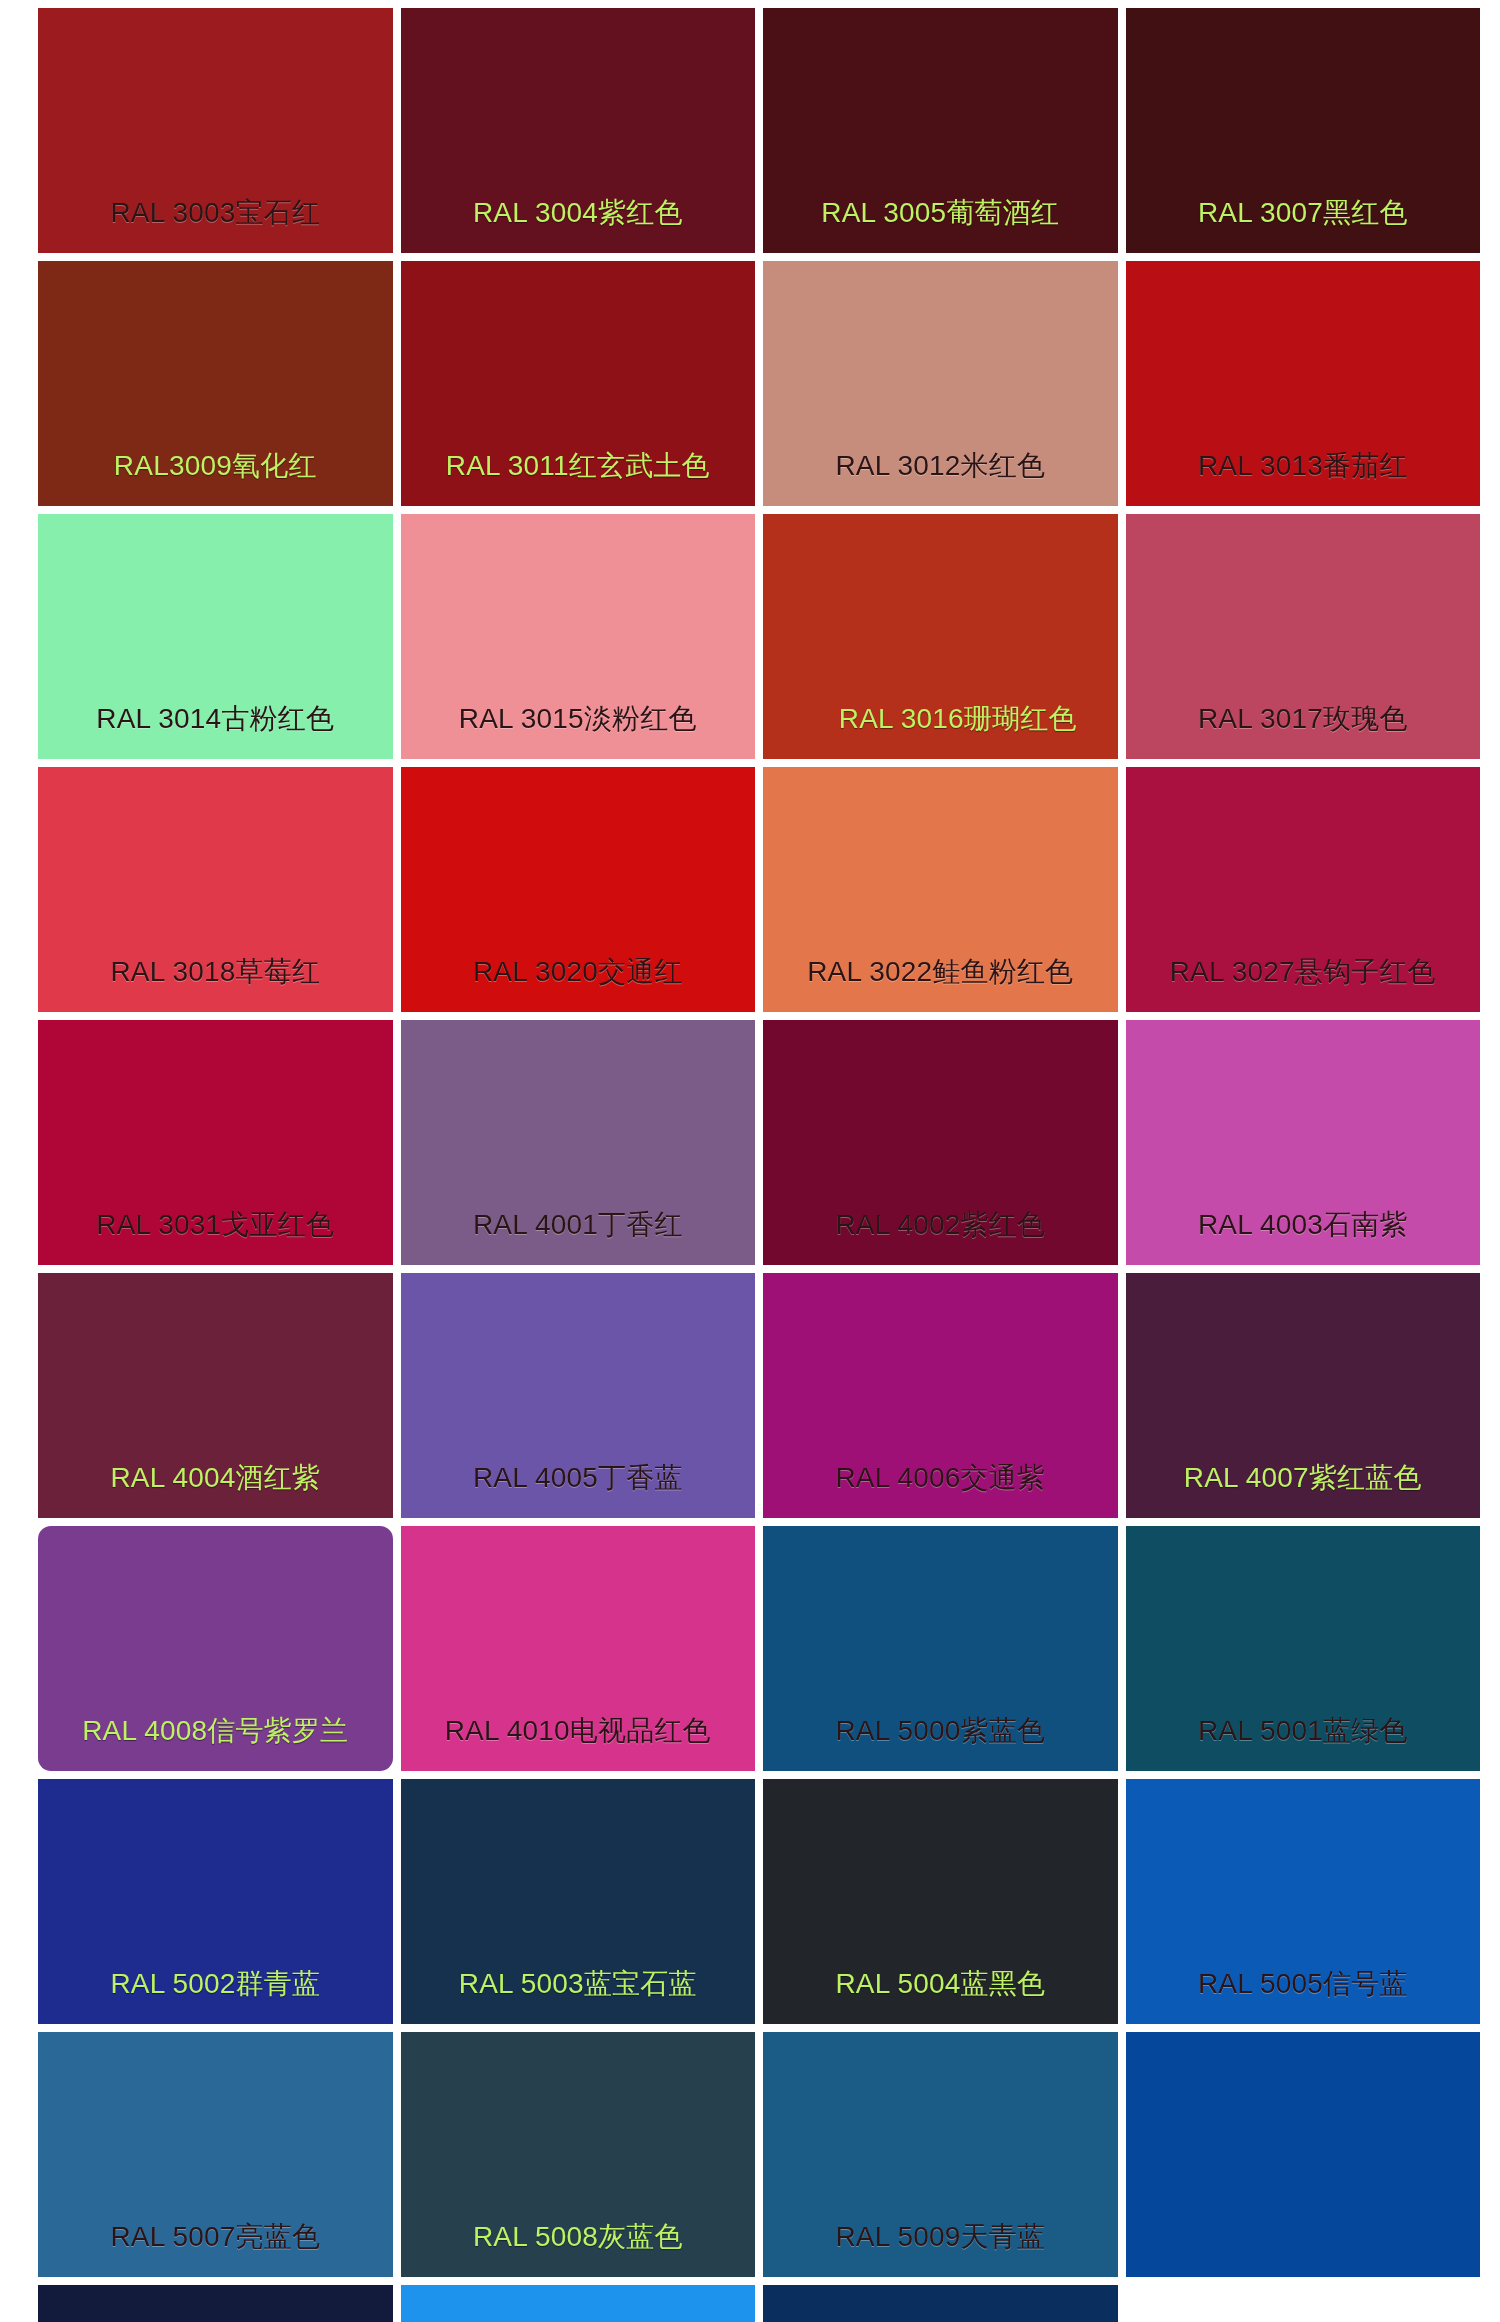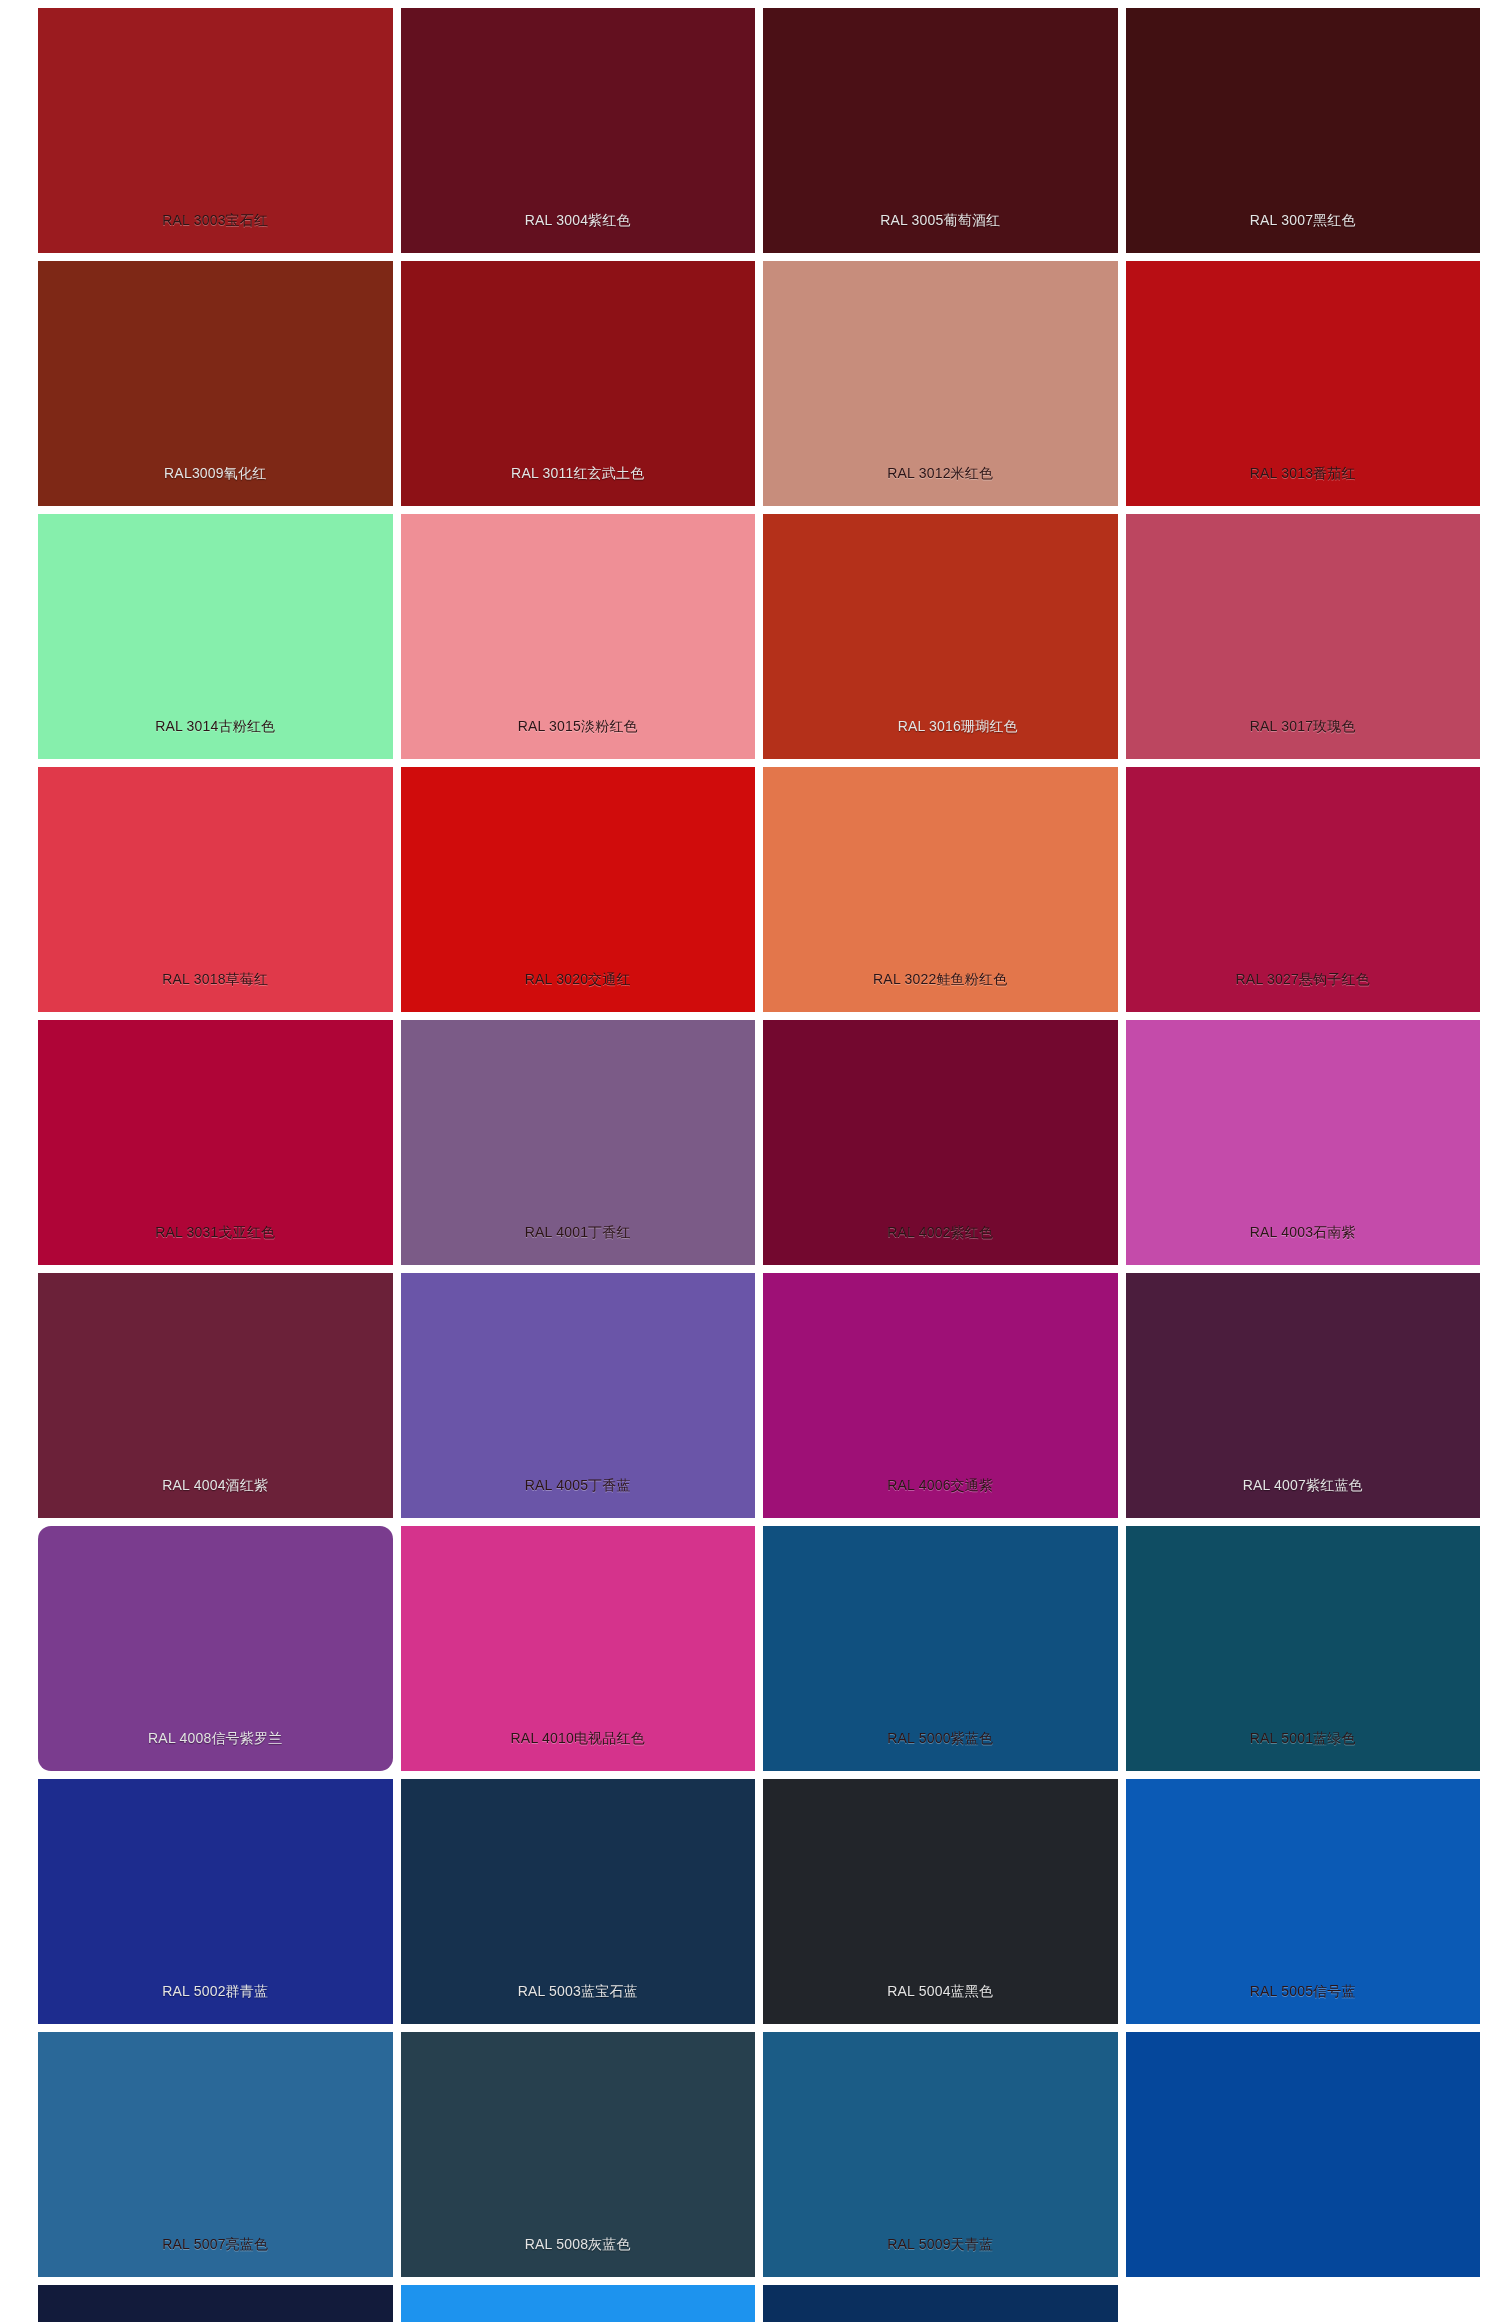--- a/index.html
+++ b/index.html
@@ -34,35 +34,35 @@
     display: flex;
     align-items: flex-end;
     justify-content: center;
     overflow: hidden;
   }
 
   .swatch-label {
     display: block;
     width: 100%;
     text-align: center;
-    font-size: 14px;
+    font-size: 28px;
     line-height: 1;
     letter-spacing: 0.2px;
     padding-bottom: 26px;
     white-space: nowrap;
     font-weight: 400;
   }
 
   .swatch.dark-text .swatch-label {
     color: #2b1416;
     text-shadow: 0 1px 0 rgba(255,255,255,0.30);
   }
 
   .swatch.light-text .swatch-label {
-    color: #e5e5e5;
+    color: #bef264;
     text-shadow: 0 1px 1px rgba(0,0,0,0.45);
   }
 </style>
 </head>
 <body>
 
 <div id="swatch-grid" style="background: rgb(255, 255, 255); grid-template-columns: repeat(4, 1fr);">
     <div class="swatch dark-text" style="background: rgb(155, 27, 31);">
       <span class="swatch-label">RAL 3003宝石红</span>
     </div>

